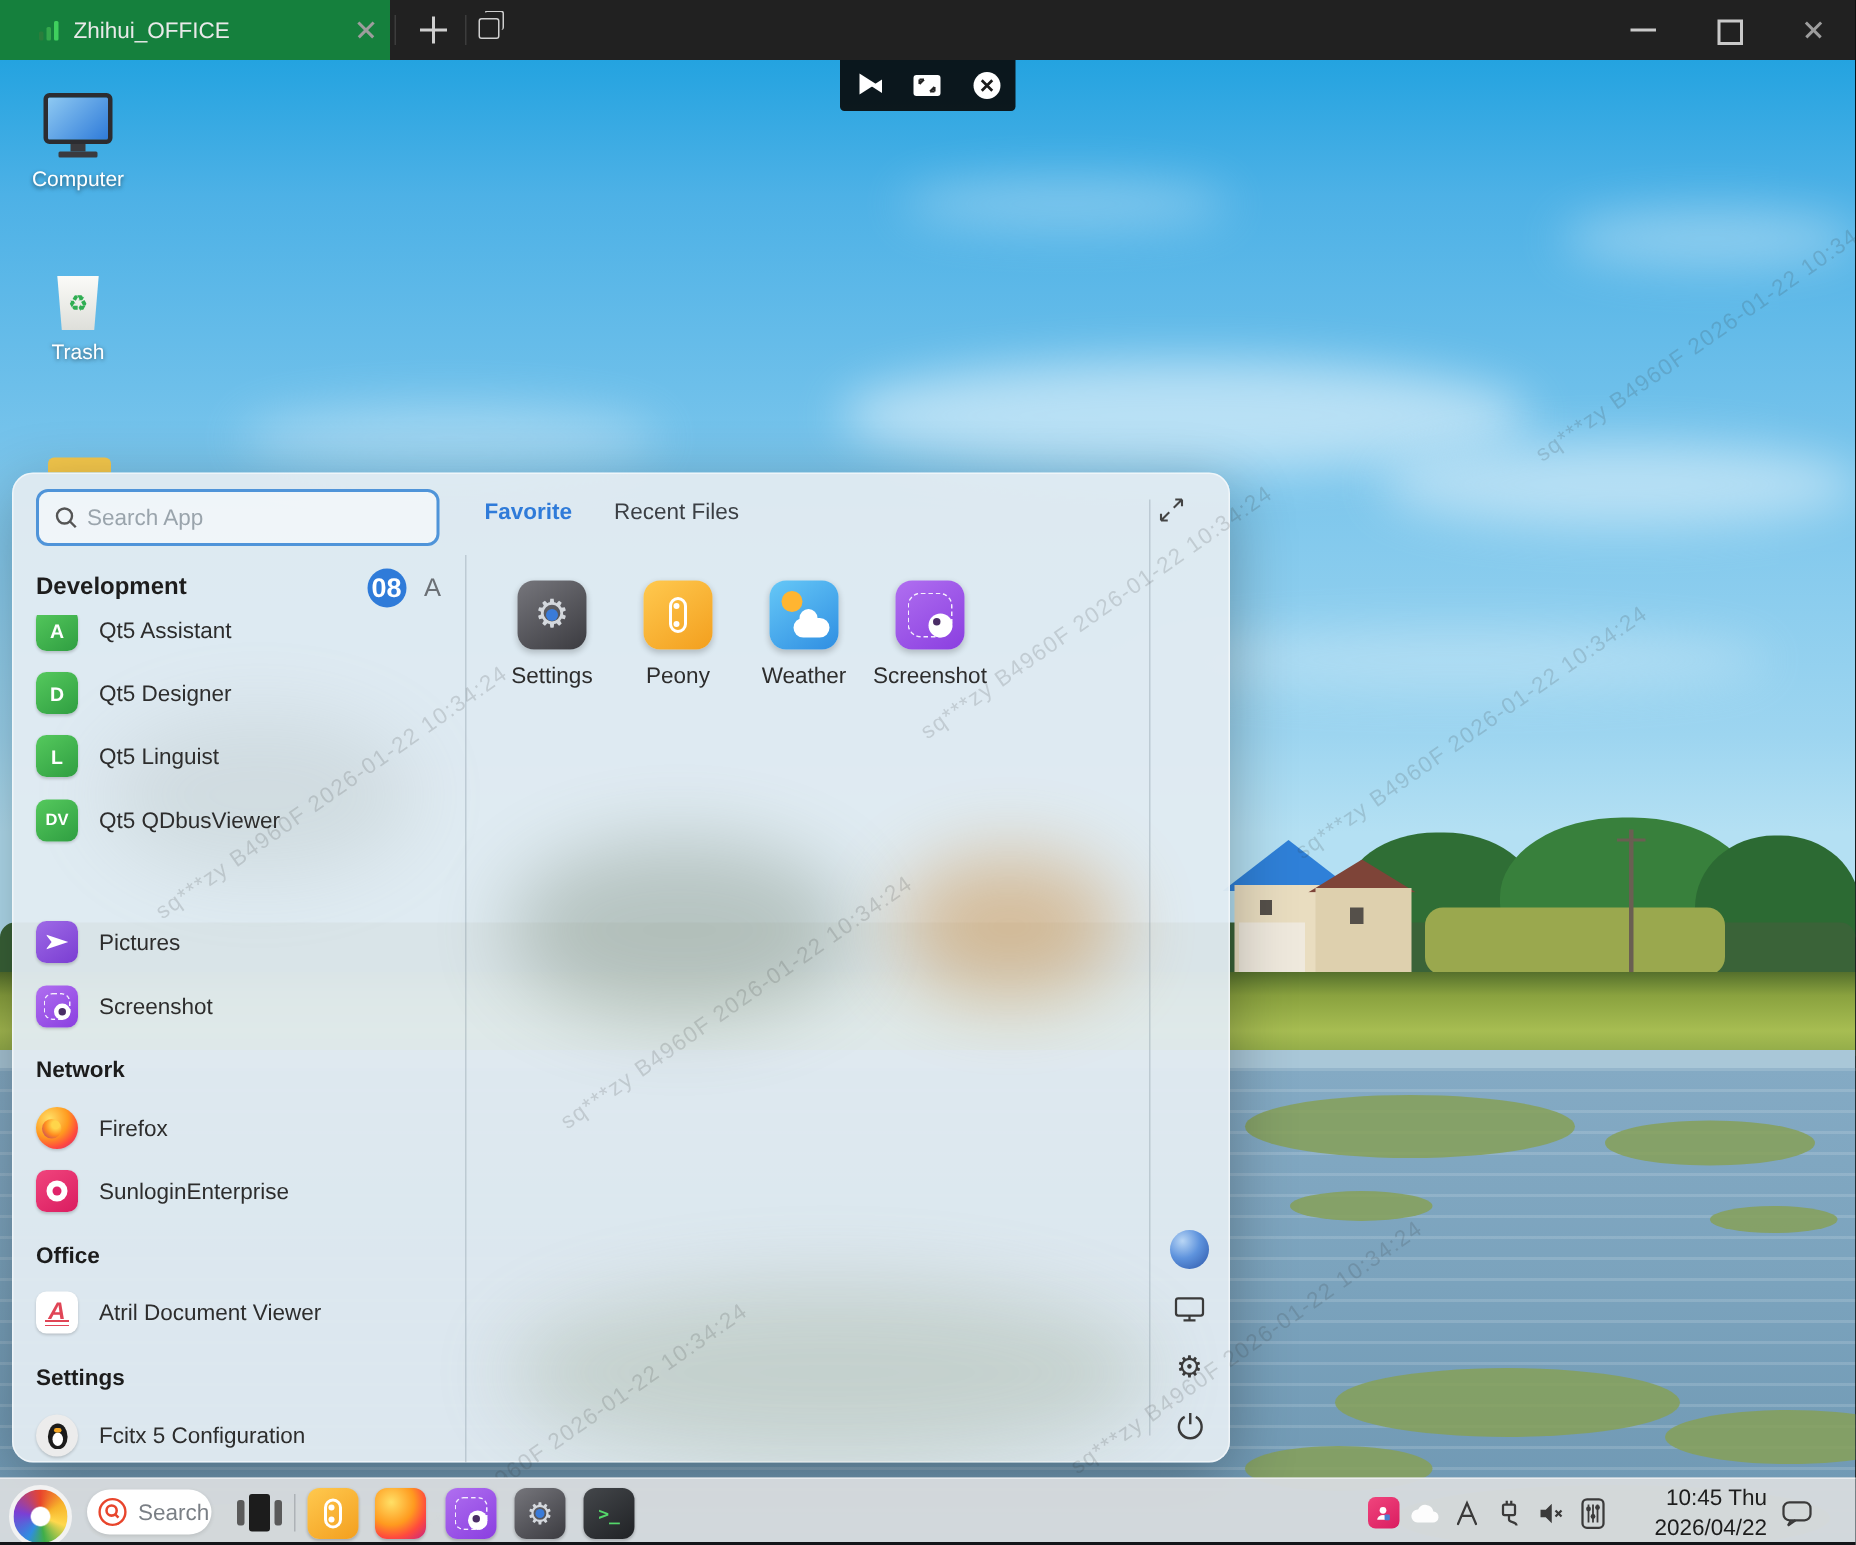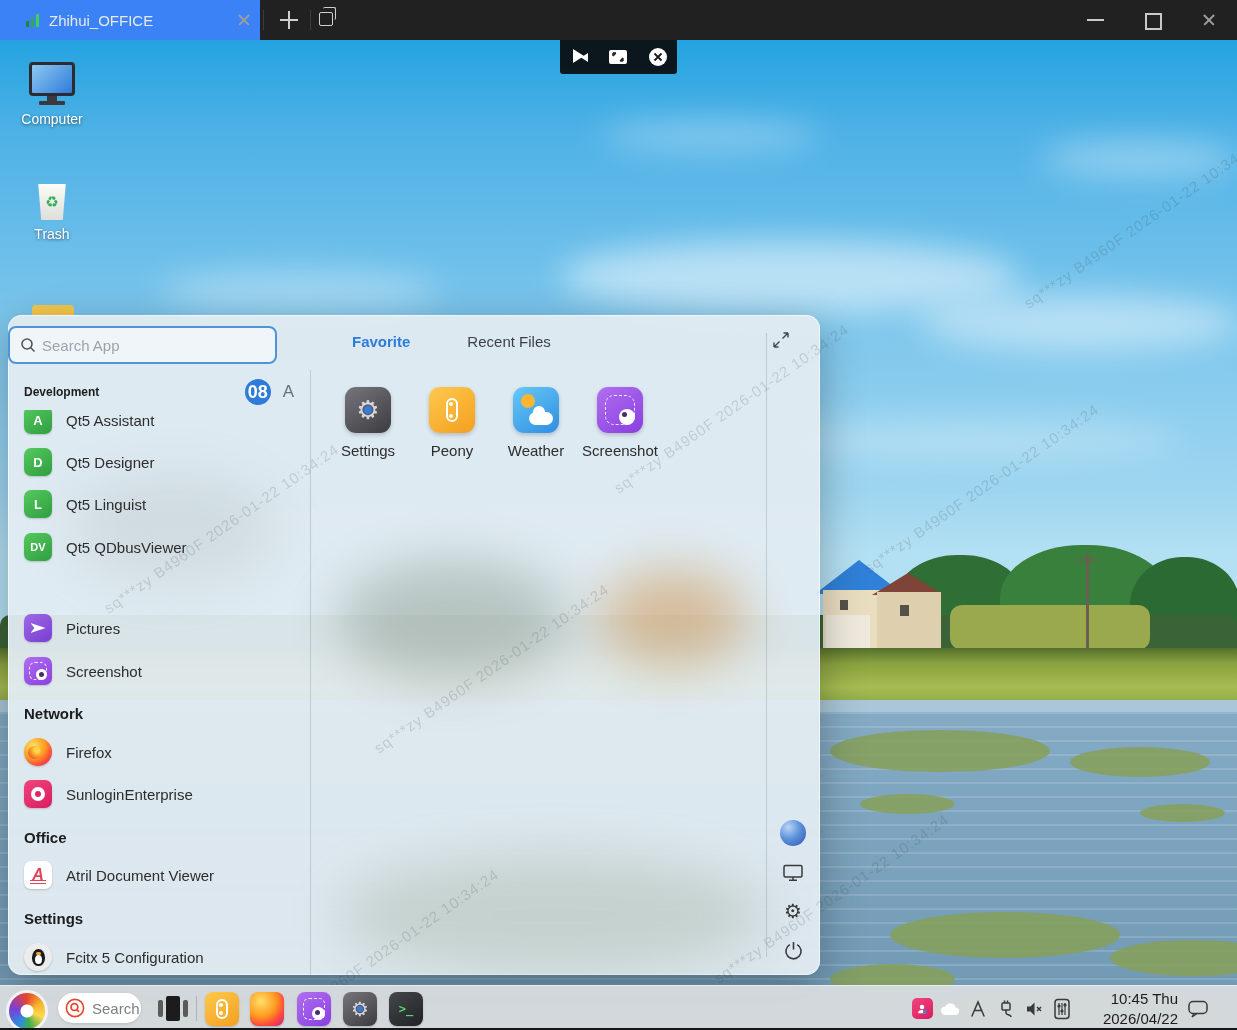--- a/index.html
+++ b/index.html
@@ -1,21 +1,21 @@
 <!DOCTYPE html>
 <html><head>
 <meta charset="utf-8">
 <style>
   html,body{margin:0;padding:0;background:#000;}
   .screen{position:relative;width:1237px;height:1030px;overflow:hidden;
     font-family:"Liberation Sans",sans-serif;background:#000;}
 
   
   .titlebar{position:absolute;top:0;left:0;width:100%;height:40px;background:#212121;z-index:60;}
-  .tab{position:absolute;left:0;top:0;width:260px;height:40px;background:#3b82f6;display:flex;align-items:center;}
+  .tab{position:absolute;left:0;top:0;width:260px;height:40px;background:#15803d;display:flex;align-items:center;}
   .tab-chart{display:flex;align-items:flex-end;gap:2px;margin-left:26px;height:14px;}
   .tab-chart i{display:block;width:3px;border-radius:1px;}
   .tab-chart i:nth-child(1){height:6px;background:#2b7d3c;}
   .tab-chart i:nth-child(2){height:9px;background:#34a84c;}
   .tab-chart i:nth-child(3){height:13px;background:#3fd05e;}
   .tab-title{color:#e9e9e9;font-size:15px;margin-left:10px;}
   .xicon{position:relative;width:14px;height:14px;display:inline-block;}
   .xicon::before,.xicon::after{content:"";position:absolute;left:0;top:6px;width:14px;height:1.6px;background:#9d9d9d;}
   .xicon::before{transform:rotate(45deg);}
   .xicon::after{transform:rotate(-45deg);}
@@ -66,28 +66,28 @@
 
   
   .sess{position:absolute;left:560px;top:40px;width:117px;height:34px;background:rgba(8,8,8,.9);
     z-index:40;display:flex;align-items:center;justify-content:space-around;border-radius:0 0 3px 3px;}
 
   
   .menu{position:absolute;left:8px;top:315px;width:812px;height:660px;z-index:30;
     background:rgba(226,235,241,.95);border-radius:14px;overflow:hidden;
     box-shadow:0 12px 44px rgba(0,0,0,.3), inset 0 0 0 1px rgba(255,255,255,.55);}
   .smudge{position:absolute;filter:blur(26px);border-radius:50%;}
-  .search{position:absolute;left:0;top:11px;width:265px;height:34px;border:2px solid #4f94d9;border-radius:8px;
+  .search{position:absolute;left:16px;top:11px;width:265px;height:34px;border:2px solid #4f94d9;border-radius:8px;
     background:rgba(255,255,255,.55);display:flex;align-items:center;justify-content:flex-end;}
   .search svg{margin-left:10px;flex:none;}
   .search input{flex:1;border:none;outline:none;background:transparent;font-size:15px;color:#333;
     font-family:"Liberation Sans",sans-serif;padding:0 8px 0 6px;}
   .search input::placeholder{color:#9aa4ac;}
   .cat{position:absolute;left:16px;top:59px;width:278px;height:36px;display:flex;align-items:center;}
-  .cat .name{font-weight:bold;font-size:12px;color:#1d1d1d;flex:1;}
+  .cat .name{font-weight:bold;font-size:16px;color:#1d1d1d;flex:1;}
   .badge{width:26px;height:26px;border-radius:50%;background:#2f7bd9;color:#fff;font-size:18px;font-weight:bold;
     display:flex;align-items:center;justify-content:center;margin-right:12px;}
   .sortL{font-size:17px;color:#6b7075;margin-right:8px;}
   .vdiv{position:absolute;left:302px;top:55px;bottom:0;width:1px;background:rgba(130,145,158,.35);}
   .listvp{position:absolute;left:0;top:95px;width:302px;height:565px;overflow:hidden;}
   .row,.hdr{position:absolute;left:16px;width:278px;height:42px;display:flex;align-items:center;}
   .row{gap:14px;cursor:default;}
   .row .ic{width:28px;height:28px;border-radius:7px;flex:none;position:relative;display:flex;align-items:center;justify-content:center;box-shadow:0 1px 2px rgba(0,0,0,.18);}
   .row .ic.round{border-radius:50%;}
   .row .ic b{color:#fff;font-size:13px;font-family:"Liberation Sans",sans-serif;}
@@ -103,21 +103,21 @@
   .atril-lines{position:absolute;left:6px;bottom:5px;width:16px;height:4px;
     background:repeating-linear-gradient(180deg,#e04556 0 1px,transparent 1px 3px);}
   .penguin{position:relative;width:13px;height:17px;background:#1b1b1b;border-radius:50% 50% 45% 45%;}
   .penguin::before{content:"";position:absolute;left:3px;top:6px;width:7px;height:9px;background:#fff;border-radius:50%;}
   .penguin::after{content:"";position:absolute;left:4px;top:3px;width:5px;height:3px;background:#f5a623;border-radius:2px;}
   .ffox{position:relative;overflow:hidden;}
   .ffox::after{content:"";position:absolute;left:4px;top:8px;width:13px;height:13px;border-radius:50%;
     background:radial-gradient(circle at 70% 30%,#ffd54a 20%,#ff8a1f 55%,#b0307a 100%);}
 
   .rtabs{position:absolute;left:315px;top:18px;display:flex;gap:28px;align-items:center;}
-  .rtab{font-size:15px;color:#3b3f44;cursor:default;margin-left:29px;}
+  .rtab{font-size:15px;color:#3b3f44;cursor:default;}
   .rtab.active{color:#2f7bd9;font-weight:bold;}
   .expand{position:absolute;left:760px;top:12px;width:26px;height:26px;display:flex;align-items:center;justify-content:center;}
   .favcell{position:absolute;width:84px;text-align:center;}
   .favic{margin:0 auto;width:46px;height:46px;border-radius:11px;position:relative;display:flex;align-items:center;justify-content:center;box-shadow:0 2px 4px rgba(0,0,0,.2);}
   .favlbl{margin-top:9px;font-size:15px;color:#2d2d2d;}
   .gear-glyph{color:#d4d8dd;font-size:26px;line-height:1;font-family:"DejaVu Sans",sans-serif;}
   .gear-dot{position:absolute;width:8px;height:8px;border-radius:50%;background:#3a7bd8;}
   .peony-glyph{width:8px;height:20px;border:2px solid #fff;border-radius:6px;position:relative;}
   .peony-glyph::before,.peony-glyph::after{content:"";position:absolute;left:1px;width:4px;height:4px;background:#fff;border-radius:50%;}
   .peony-glyph::before{top:2px;} .peony-glyph::after{bottom:2px;}

